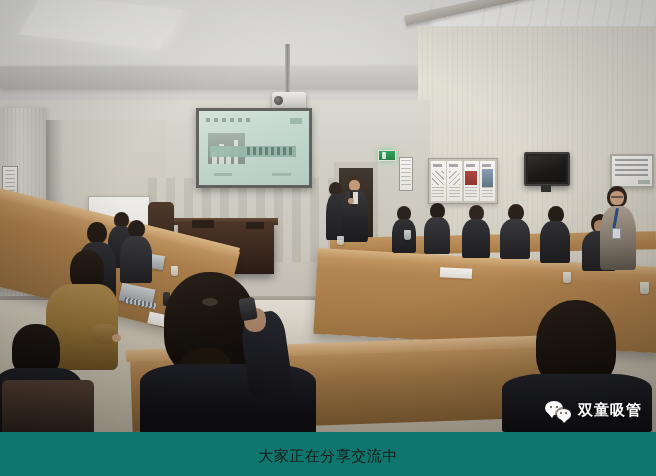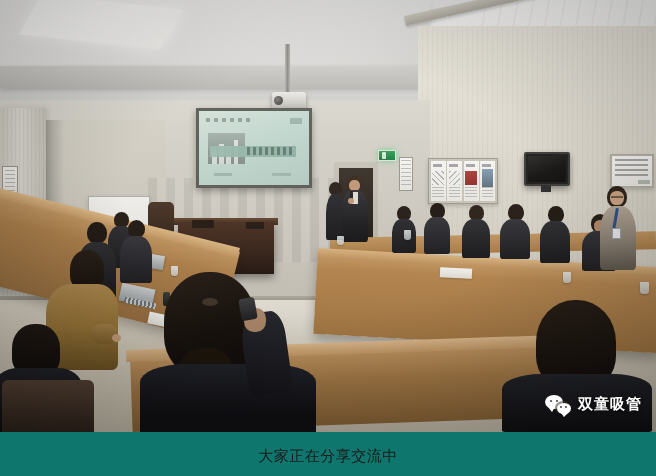--- a/index.html
+++ b/index.html
@@ -365,21 +365,21 @@
     pointer-events:none;
   }
   .warm{
     left:0;top:0;width:656px;height:432px;
     background:linear-gradient(180deg,rgba(255,244,225,.06),rgba(40,30,20,.10));
     pointer-events:none;
   }
 
   
   .watermark{
-    position:absolute;right:14px;bottom:18px;
+    position:absolute;right:14px;bottom:12px;
     display:flex;align-items:center;gap:7px;
     color:#ffffff;
     text-shadow:0 1px 3px rgba(0,0,0,.8);
     z-index:40;
   }
   .wechat-icon{position:relative;width:26px;height:19px;flex:0 0 auto;}
   .wechat-icon .b1{
     position:absolute;left:0;top:0;width:18px;height:14px;border-radius:50%;
     background:#ffffff;
   }

